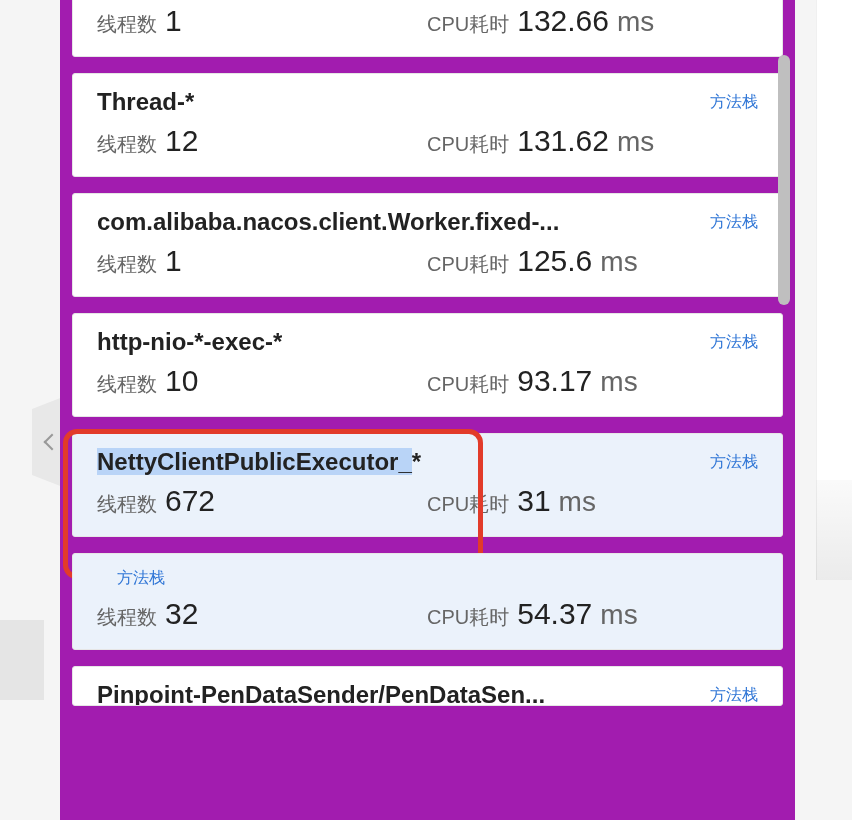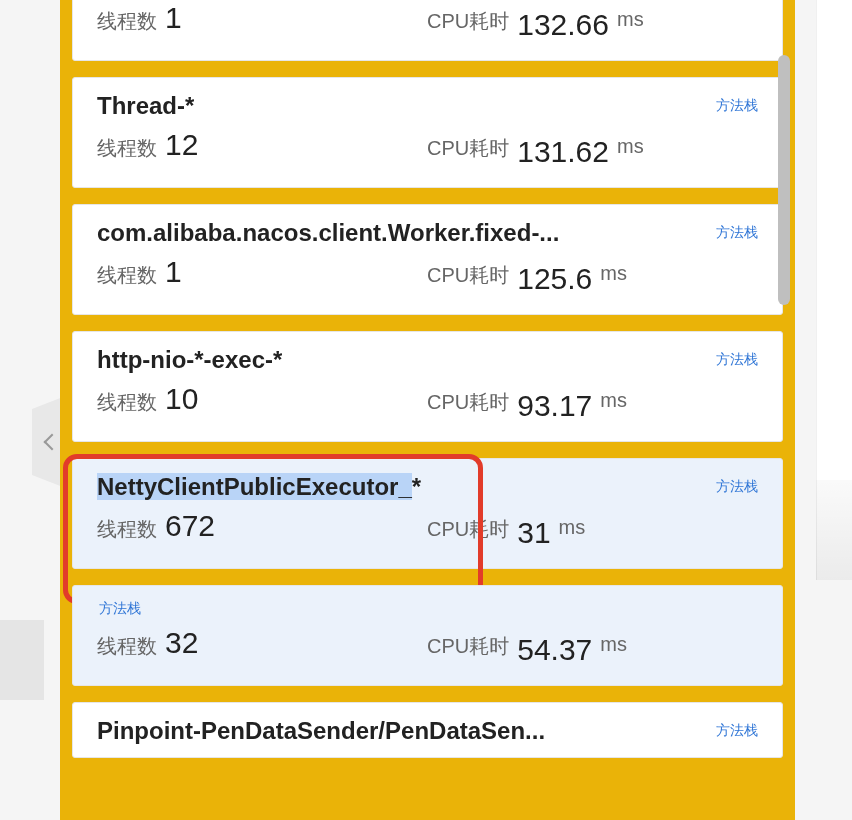--- a/index.html
+++ b/index.html
@@ -14,21 +14,21 @@
       height: 820px;
       overflow: hidden;
       position: relative;
     }
     .main-panel {
       position: absolute;
       left: 60px;
       top: 0;
       width: 735px;
       height: 820px;
-      background: #eab308;
+      background: #a21caf;
       padding: 0 12px;
     }
     .card {
       border: 1px solid #e6e6e6;
       border-radius: 3px;
       padding: 14px 24px 18px 24px;
       margin-top: 16px;
       background: #fff;
       position: relative;
     }
@@ -63,52 +63,52 @@
       font-weight: 700;
       white-space: nowrap;
       overflow: hidden;
       text-overflow: ellipsis;
       max-width: 520px;
     }
     .thread-name .hl {
       background: #b9d4f7;
     }
     .method-link {
-      font-size: 14px;
+      font-size: 16px;
       color: #3076d6;
       cursor: pointer;
       white-space: nowrap;
-      margin-left: 2px;
+      margin-left: 20px;
     }
     .card-stats {
       display: flex;
       align-items: baseline;
       margin-top: 6px;
     }
     .stat-left {
       display: flex;
       align-items: baseline;
       width: 330px;
     }
     .stat-right {
       display: flex;
-      align-items: flex-start;
+      align-items: flex-end;
     }
     .stat-label {
       font-size: 20px;
       color: #666;
       margin-right: 8px;
     }
     .stat-value {
       font-size: 30px;
       color: #222;
       font-weight: 400;
     }
     .stat-unit {
-      font-size: 20px;
+      font-size: 28px;
       color: #666;
       margin-left: 8px;
     }
     .scrollbar {
       position: absolute;
       right: 5px;
       top: 55px;
       width: 12px;
       height: 250px;
       background: #bfbfbf;
@@ -153,21 +153,21 @@
     }
     .right-panel-shadow {
       position: absolute;
       right: 0;
       top: 480px;
       width: 36px;
       height: 100px;
       background: linear-gradient(to bottom, rgba(0,0,0,0.02), rgba(0,0,0,0.08));
     }
     .card.cutoff {
-      height: 56px;
+      height: 40px;
       overflow: hidden;
     }
   </style>
 </head>
 <body>
 
 <div class="left-tab">
   <div class="left-chevron"></div>
 </div>
 <div class="left-block"></div>

